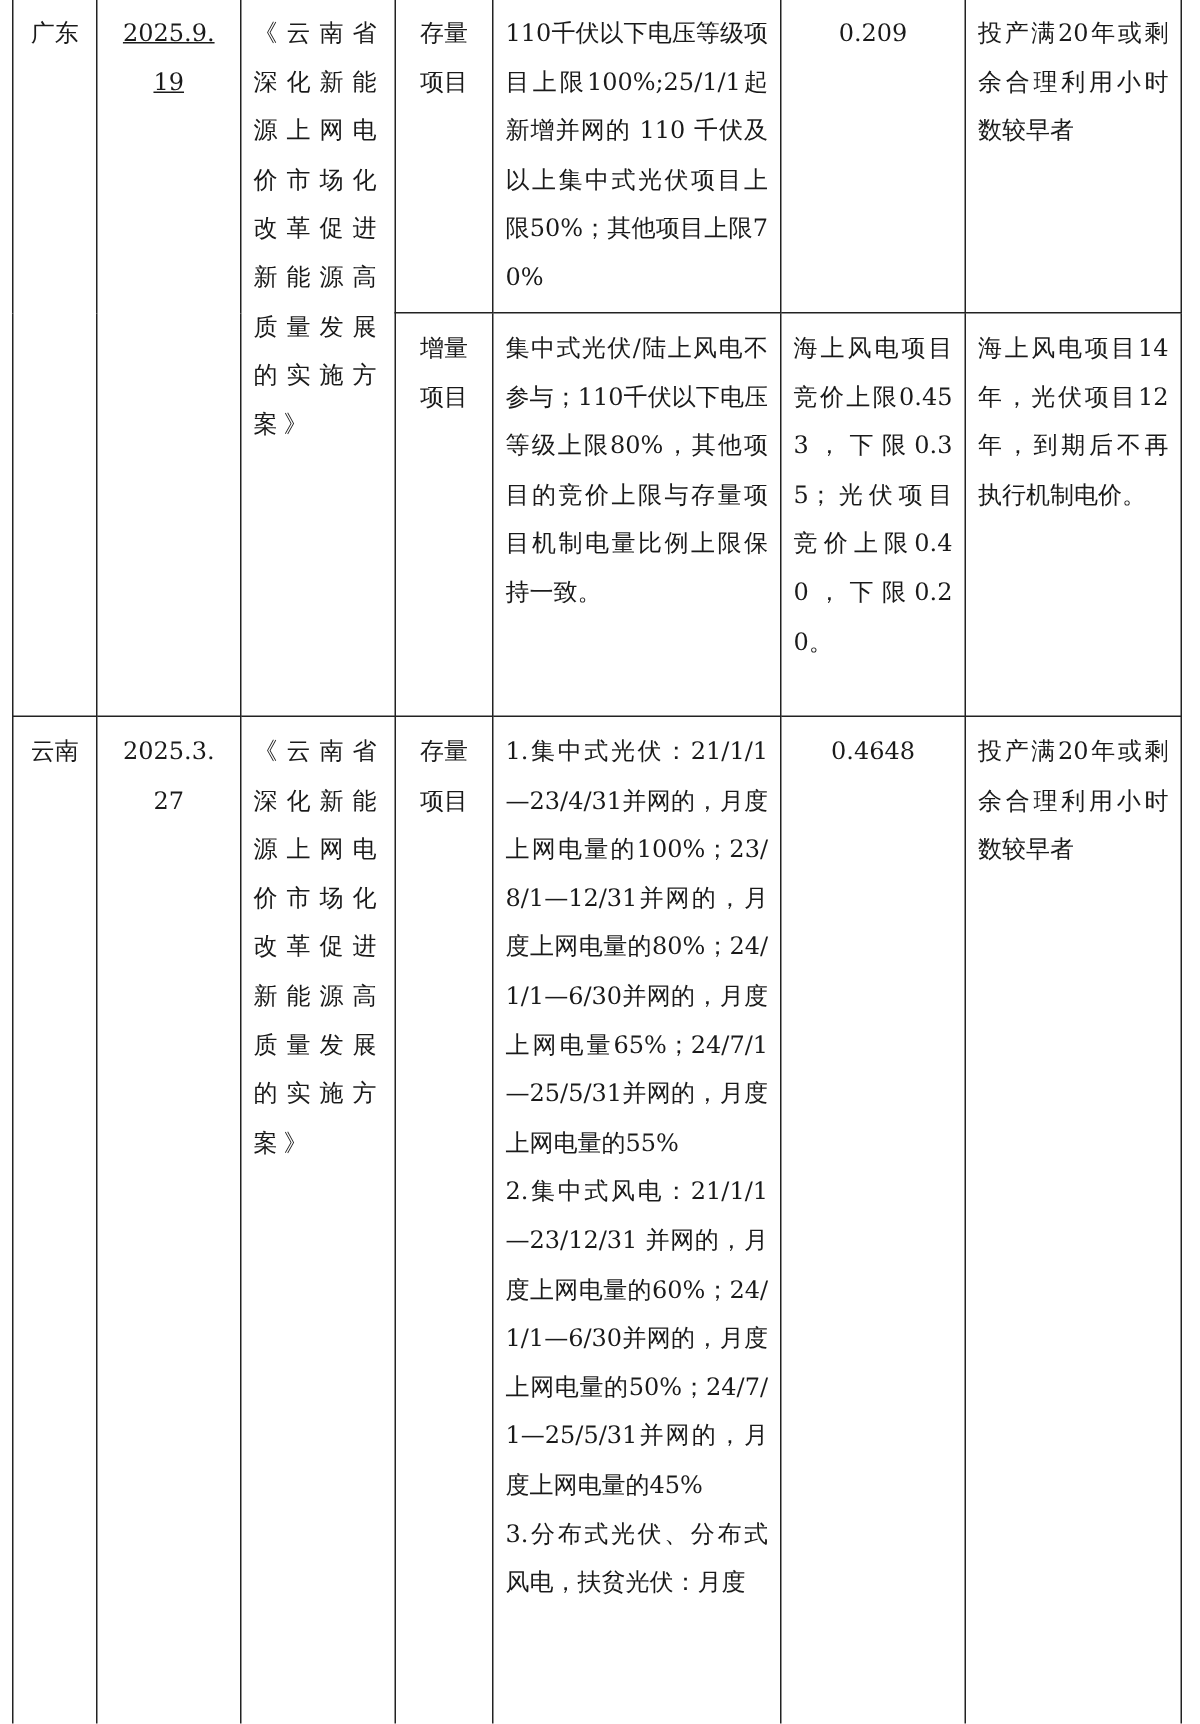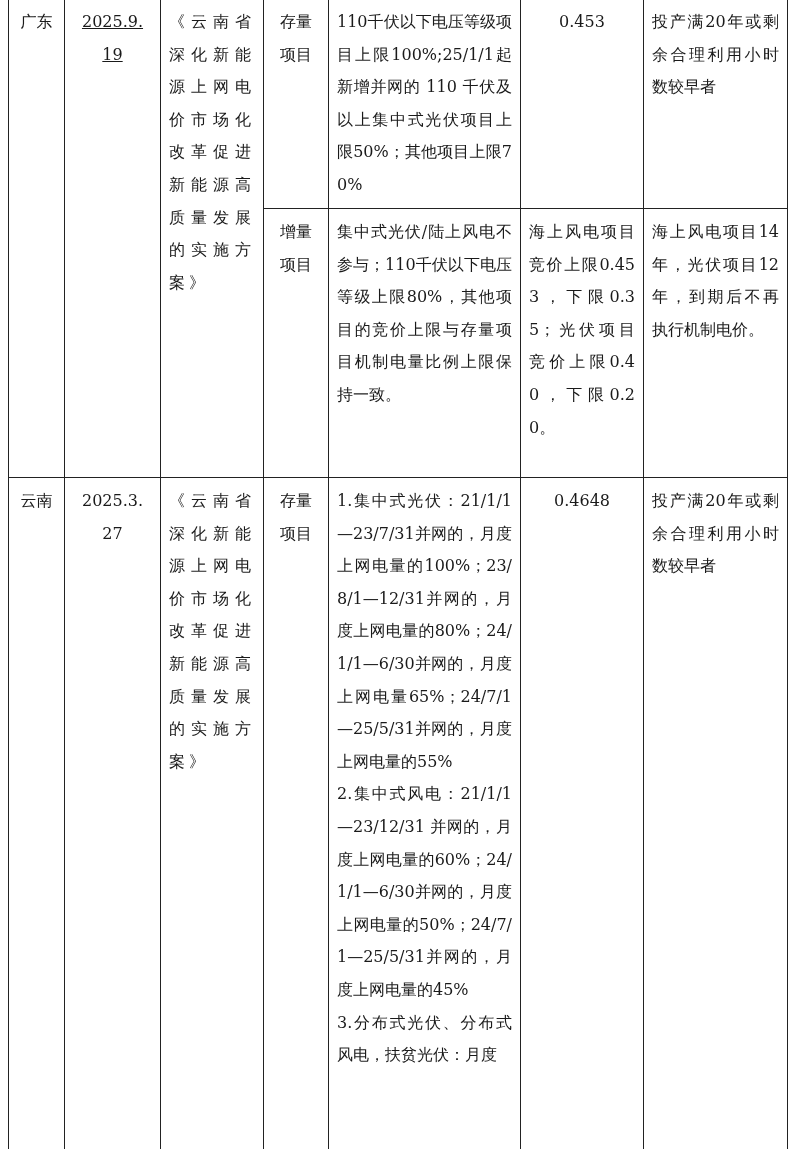--- a/index.html
+++ b/index.html
@@ -42,21 +42,21 @@
       <td rowspan="2" class="title-cell">
         <div class="cell just">《云南省深化新能源上网电价市场化改革促进新能源高质量发展的实施方案》</div>
       </td>
       <td>
         <div class="cell" style="padding-left:12px;padding-right:12px;">存量项目</div>
       </td>
       <td>
         <div class="cell just">110千伏以下电压等级项目上限100%;25/1/1起新增并网的 110 千伏及以上集中式光伏项目上限50%；其他项目上限70%</div>
       </td>
       <td>
-        <div class="cell center">0.453</div>
+        <div class="cell center">0.209</div>
       </td>
       <td>
         <div class="cell just">投产满20年或剩余合理利用小时数较早者</div>
       </td>
     </tr>
 
     <tr class="row-gd-b">
       <td>
         <div class="cell" style="padding-left:12px;padding-right:12px;">增量项目</div>
       </td>
@@ -78,21 +78,21 @@
       <td>
         <div class="cell center" style="padding-left:14px;padding-right:14px;">2025.3.27</div>
       </td>
       <td class="title-cell">
         <div class="cell just">《云南省深化新能源上网电价市场化改革促进新能源高质量发展的实施方案》</div>
       </td>
       <td>
         <div class="cell" style="padding-left:12px;padding-right:12px;">存量项目</div>
       </td>
       <td>
-        <div class="cell just">1.集中式光伏：21/1/1—23/7/31并网的，月度上网电量的100%；23/8/1—12/31并网的，月度上网电量的80%；24/1/1—6/30并网的，月度上网电量65%；24/7/1—25/5/31并网的，月度上网电量的55%
+        <div class="cell just">1.集中式光伏：21/1/1—23/4/31并网的，月度上网电量的100%；23/8/1—12/31并网的，月度上网电量的80%；24/1/1—6/30并网的，月度上网电量65%；24/7/1—25/5/31并网的，月度上网电量的55%
 2.集中式风电：21/1/1—23/12/31 并网的，月度上网电量的60%；24/1/1—6/30并网的，月度上网电量的50%；24/7/1—25/5/31并网的，月度上网电量的45%
 3.分布式光伏、分布式风电，扶贫光伏：月度</div>
       </td>
       <td>
         <div class="cell center">0.4648</div>
       </td>
       <td>
         <div class="cell just">投产满20年或剩余合理利用小时数较早者</div>
       </td>
     </tr>

